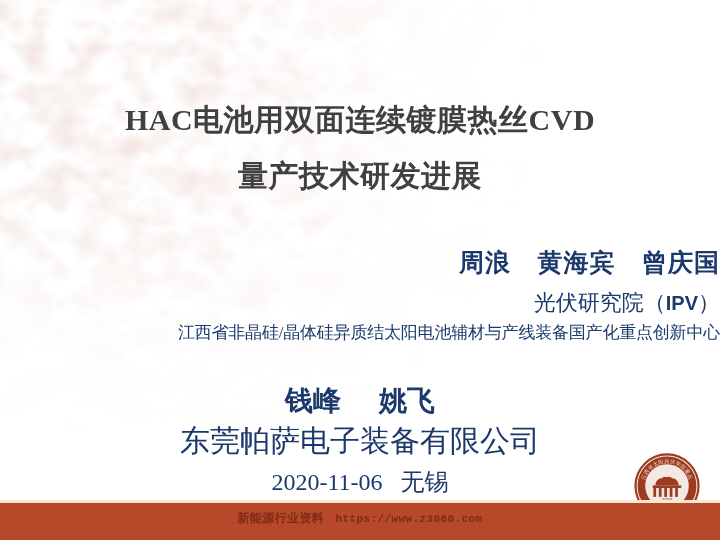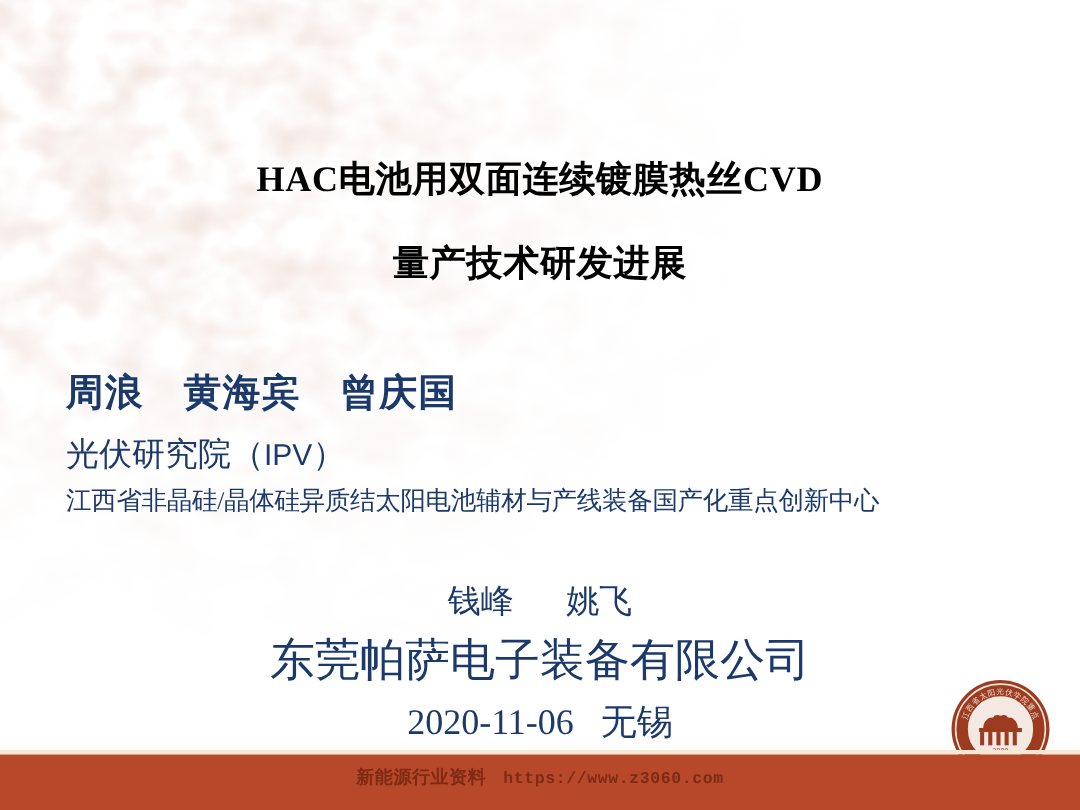--- a/index.html
+++ b/index.html
@@ -54,34 +54,34 @@
   
   .title-block {
     position: absolute;
     left: 0;
     right: 0;
     top: 92px;
     text-align: center;
   }
 
   .title-line {
-    color: #000000;
-    font-weight: bold;
-    font-size: 24px;
+    color: #404040;
+    font-weight: bold;
+    font-size: 30px;
     line-height: 56px;
     letter-spacing: 0.5px;
     text-shadow: 0 1px 0 rgba(255,255,255,0.55);
   }
 
   .authors-block {
     position: absolute;
     left: 0;
     right: 0;
     top: 246px;
-    text-align: left;
+    text-align: right;
     padding-left: 44px;
   }
 
   .author-names {
     color: #1b3a6b;
     font-weight: bold;
     font-size: 25px;
     line-height: 34px;
     letter-spacing: 1px;
   }
@@ -93,21 +93,21 @@
 
   .affiliation {
     color: #1b3a6b;
     font-size: 22px;
     line-height: 34px;
     margin-top: 6px;
   }
 
   .affiliation .ipv {
     font-family: "Liberation Sans", "DejaVu Sans", sans-serif;
-    font-weight: normal;
+    font-weight: bold;
     font-size: 20px;
   }
 
   .affiliation-long {
     color: #1b3a6b;
     font-size: 17px;
     line-height: 26px;
     letter-spacing: -0.2px;
     white-space: nowrap;
   }
@@ -115,22 +115,22 @@
   .company-block {
     position: absolute;
     left: 0;
     right: 0;
     top: 384px;
     text-align: center;
   }
 
   .company-names {
     color: #1b3a6b;
-    font-weight: normal;
-    font-size: 22px;
+    font-weight: bold;
+    font-size: 28px;
     line-height: 34px;
   }
 
   .company-names .gap {
     display: inline-block;
     width: 24px;
   }
 
   .company-name {
     color: #1b3a6b;

